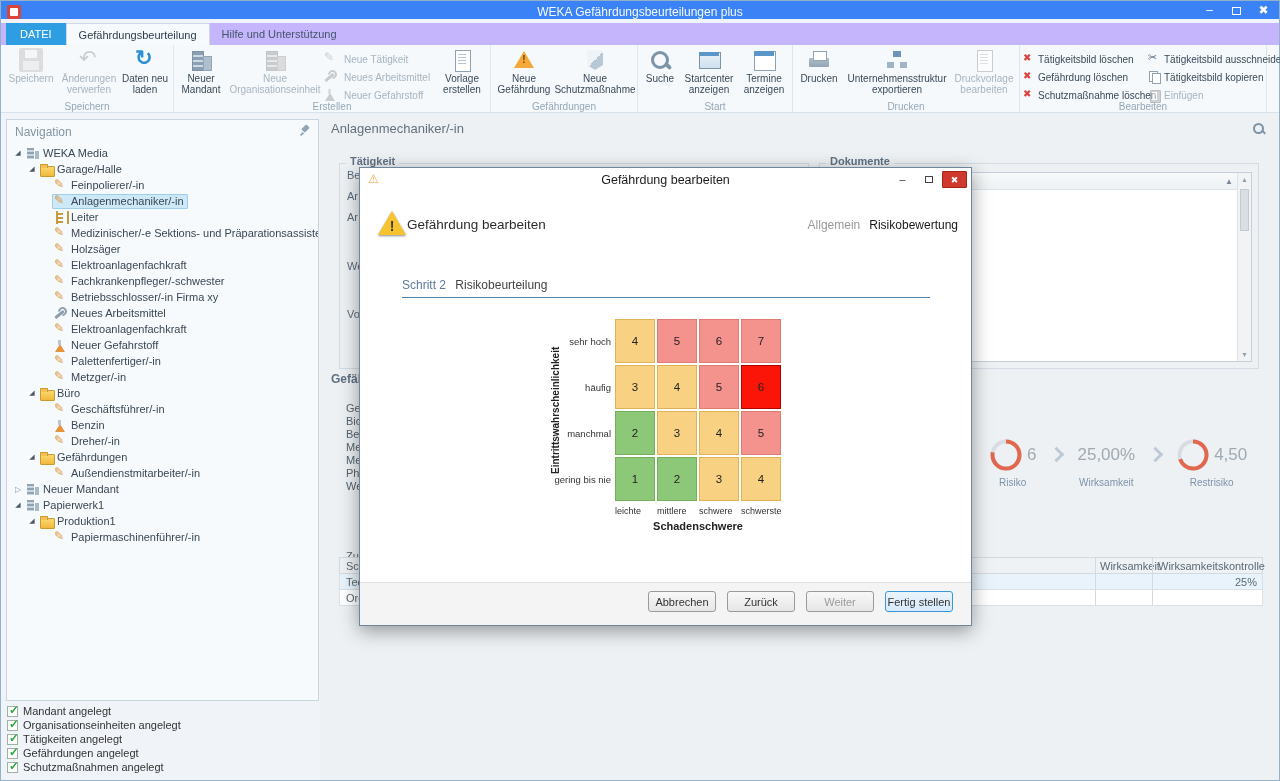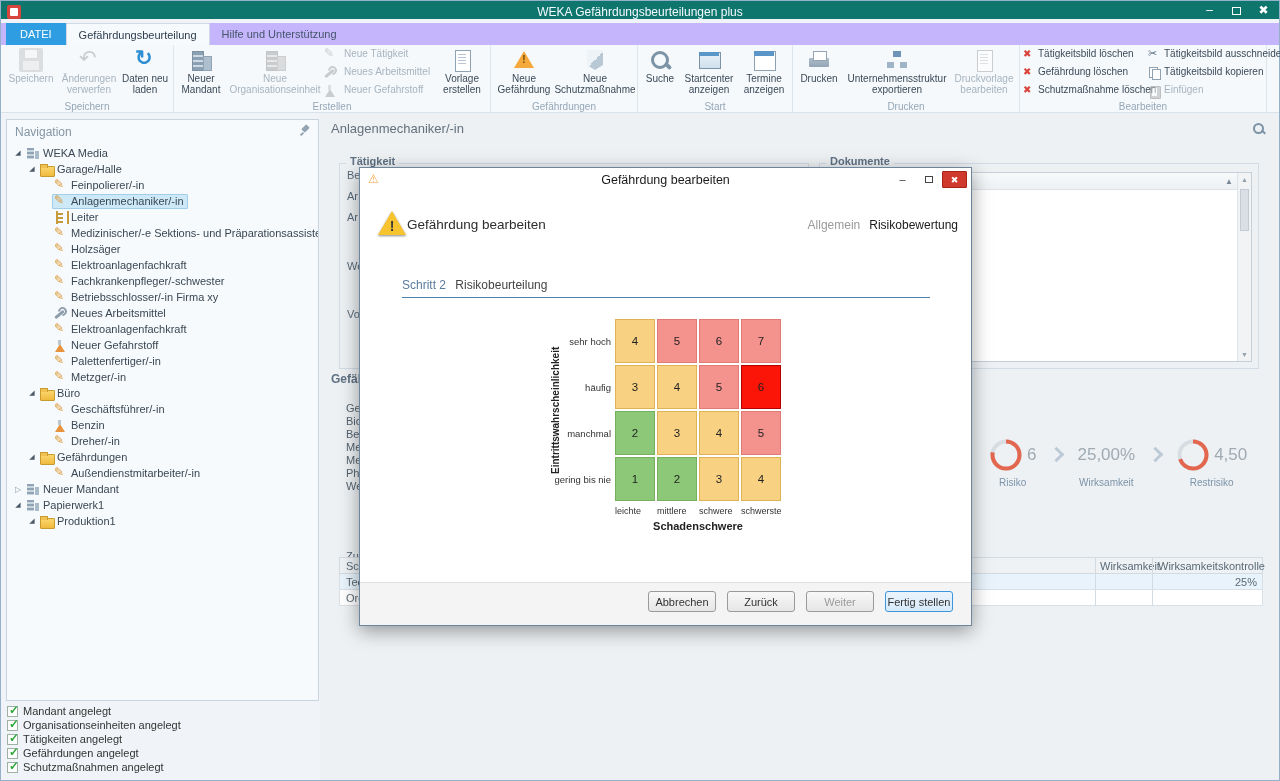--- a/index.html
+++ b/index.html
@@ -2,21 +2,21 @@
 <html><head>
 <meta charset="utf-8">
 <style>
   * { margin:0; padding:0; box-sizing:border-box; }
   html,body { width:1280px; height:781px; overflow:hidden; }
   body { font-family:"Liberation Sans", sans-serif; background:#dfe7ee; }
 
   .app { position:absolute; inset:0; width:1280px; height:781px; background:#f0f4f8; border:1px solid #93b2c9; }
 
   
-  .titlebar { position:absolute; top:0; left:0; right:0; height:18px; background:#0f766e; }
+  .titlebar { position:absolute; top:0; left:0; right:0; height:18px; background:#3b82f6; }
   .app-icon { position:absolute; left:6px; top:4px; width:14px; height:14px; background:#d9453c; border-radius:2px; }
   .app-icon::after { content:""; position:absolute; left:3px; top:3px; width:8px; height:8px; background:#fff; border-radius:1px; }
   .titlebar-title { position:absolute; left:50%; transform:translateX(-50%); top:4px; font-size:12px; color:#f4faff; white-space:nowrap; }
   .win-controls { position:absolute; right:2px; top:0; height:22px; display:flex; }
   .win-btn { width:27px; height:21px; color:#fff; text-align:center; line-height:19px; font-size:12px; }
   .wbox { display:inline-block; width:9px; height:8px; border:1px solid #fff; margin-top:6px; }
 
   
   .ribbon-tabs { position:absolute; top:22px; left:0; right:0; height:22px; background:#c4b5fd; display:flex; align-items:stretch;text-align:right; }
   .tab { display:flex; align-items:center; padding:0 12px; font-size:11px; color:#45556a; white-space:nowrap; }
@@ -24,21 +24,21 @@
   .tab-active { background:#f7fafd; border:1px solid #d0dae4; border-bottom:none; border-radius:2px 2px 0 0; color:#2c3c4c; }
 
   
   .ribbon { position:absolute; top:44px; left:0; right:0; height:68px; background:#f5f9fc; border-bottom:1px solid #d8e2ea; display:flex; }
   .rgroup { position:relative; border-right:1px solid #dde6ed; padding:1px 2px 13px 2px; }
   .rgroup-label { position:absolute; bottom:0; left:0; right:0; text-align:center; font-size:10px; color:#95a7b7; }
   .rgroup-buttons { display:flex; align-items:flex-start; height:54px; }
   .rb-big { display:flex; flex-direction:column; align-items:center; text-align:center; font-size:10px; line-height:10.5px; color:#3c4a58; padding-top:2px; height:54px; overflow:hidden; }
   .rb-big .lbl { margin-top:2px; }
   .rb-stack { display:flex; flex-direction:column; gap:1px; padding-top:2px; }
-  .rb-small { display:flex; align-items:flex-start; gap:3px; height:17px; font-size:10px; color:#3c4a58; white-space:nowrap; }
+  .rb-small { display:flex; align-items:flex-end; gap:3px; height:17px; font-size:10px; color:#3c4a58; white-space:nowrap; }
   .disabled { color:#a8b4bf; }
   .disabled .ico { filter:grayscale(1) opacity(.5); }
 
   .ico { position:relative; display:inline-block; flex:none; }
   .i24 { width:24px; height:24px; }
   .i13 { width:13px; height:13px; }
 
   .ic-save { background:#b6c2cd; border-radius:2px; }
   .ic-save::before { content:""; position:absolute; left:6px; top:2px; width:12px; height:8px; background:#eef3f7; }
   .ic-save::after  { content:""; position:absolute; left:4px; bottom:2px; width:16px; height:9px; background:#dde5eb; }
@@ -500,20 +500,27 @@
             <span class="tree-label">Papierwerk1</span>
           </span>
         </div>
         <div class="tree-row" style="padding-left: 19px;">
           <span class="expander">◢</span>
           <span class="tree-body">
             <span class="ticon tt-folder"></span>
             <span class="tree-label">Produktion1</span>
           </span>
         </div>
+        <div class="tree-row" style="padding-left: 33px;">
+          <span class="expander"></span>
+          <span class="tree-body">
+            <span class="ticon tt-activity"></span>
+            <span class="tree-label">Papiermaschinenführer/-in</span>
+          </span>
+        </div>
       </div>
   </div>
 
   <div class="status-list">
       <div class="status-row">
         <span class="chk" data-check="✓"></span>
         <span>Mandant angelegt</span>
       </div>
       <div class="status-row">
         <span class="chk" data-check="✓"></span>

